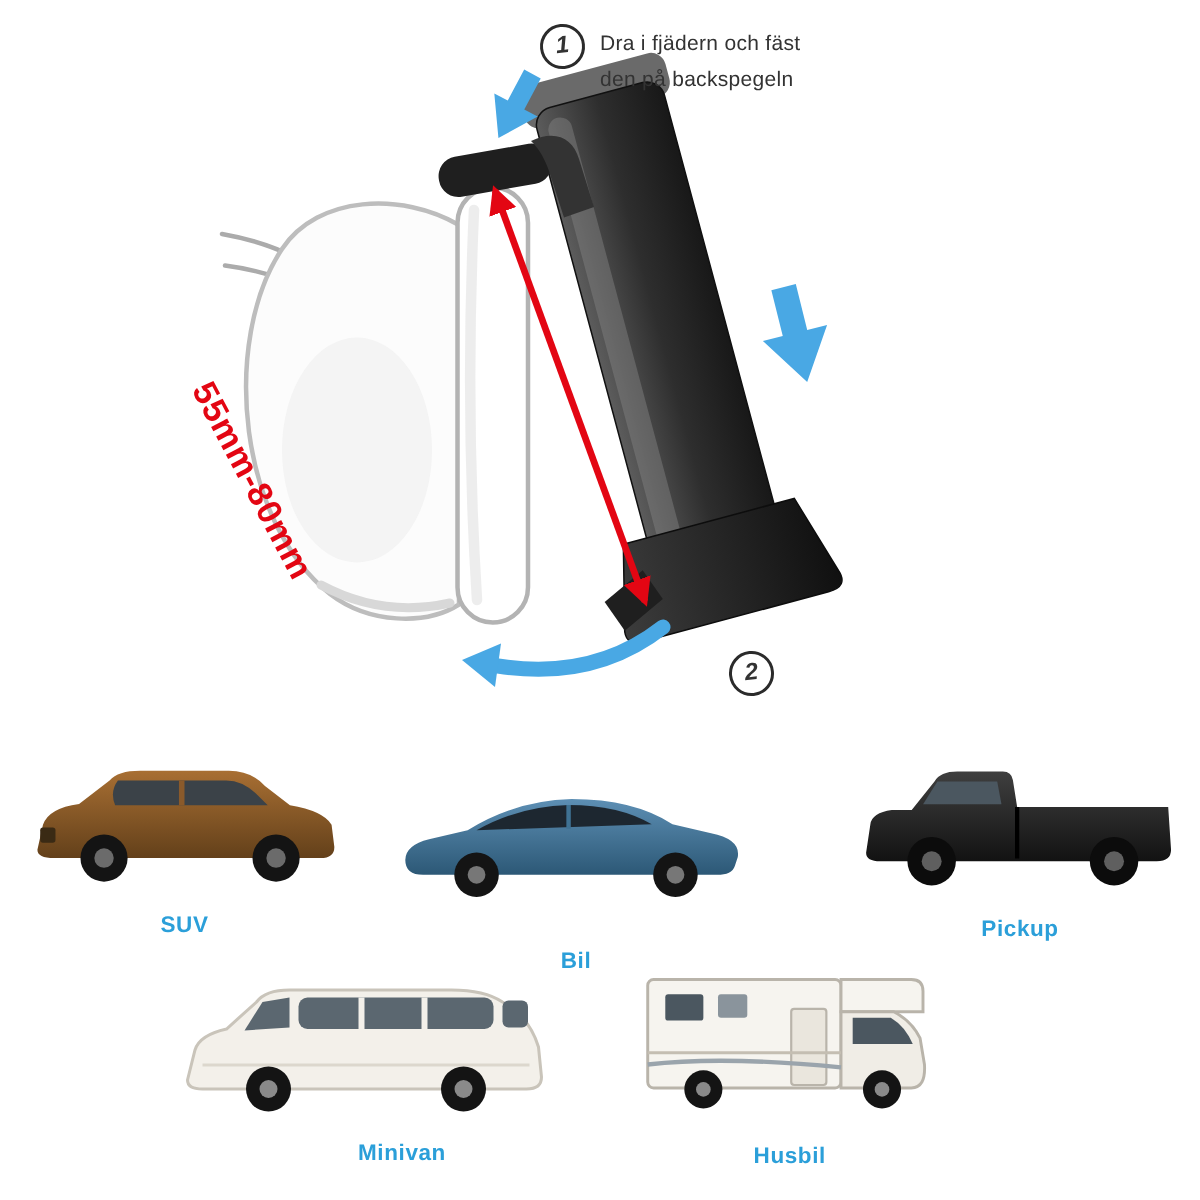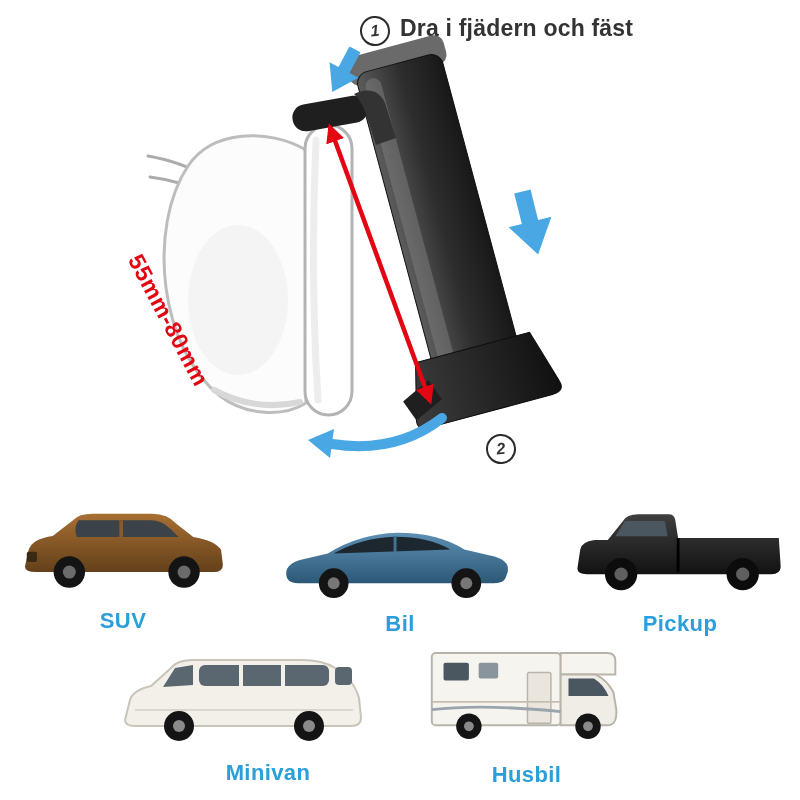--- a/index.html
+++ b/index.html
@@ -28,22 +28,22 @@
     width: 26px; height: 26px;
     border: 2px solid #2b2b2b;
     border-radius: 50%;
     font-style: italic;
     font-weight: 700;
     font-size: 16px;
     transform: rotate(-6deg);
     flex: none;
   }
   .step-text {
-    font-size: 23px;
-    font-weight: 700;
+    font-size: 14px;
+    font-weight: 400;
     letter-spacing: 0.2px;
     line-height: 24px;
     white-space: nowrap;
   }
   #step1 { left: 360px; top: 16px; }
   #step2 { left: 486px; top: 434px; align-items: center; }
 
   .measure-label {
     position: absolute;
     left: 146px;
@@ -74,27 +74,27 @@
     position: absolute;
     margin: 0;
     display: flex;
     flex-direction: column;
     align-items: center;
   }
   .vehicle svg { display: block; }
   .vehicle-label {
     margin-top: 10px;
     color: var(--label-blue, #2b9fd9);
-    font-size: 22px;
+    font-size: 15px;
     font-weight: 700;
     letter-spacing: 0.4px;
     text-align: center;
   }
   #veh-suv     { left: 12px;  top: 498px; width: 222px; }
-  #veh-bil     { left: 272px; top: 506px; width: 256px; }
+  #veh-bil     { left: 256px; top: 506px; width: 256px; gap: 21px; }
   #veh-pickup  { left: 566px; top: 496px; width: 228px; }
   #veh-minivan { left: 112px; top: 650px; width: 312px; }
   #veh-husbil  { left: 424px; top: 640px; width: 205px; justify-content: flex-end; }
 </style>
 </head>
 <body>
 
 <div class="canvas">
 
   <svg class="diagram-svg" viewBox="0 0 800 480" aria-hidden="true">
@@ -148,20 +148,21 @@
     <g>
       <path d="M 442 418 Q 396 454 332 444" fill="none" class="stroke-arrow" stroke-width="10" stroke-linecap="round"></path>
       <polygon points="308,440 334,429 330,458" class="fill-arrow"></polygon>
     </g>
   </svg>
 
   <div class="step" id="step1">
     <span class="circle-num">1</span>
     <div class="step-text">
       <div>Dra i fjädern och fäst</div>
+      <div>den på backspegeln</div>
     </div>
   </div>
 
   <div class="step" id="step2">
     <span class="circle-num">2</span>
   </div>
 
   <div class="measure-label">55mm-80mm</div>
 
   <figure class="vehicle" id="veh-suv">

